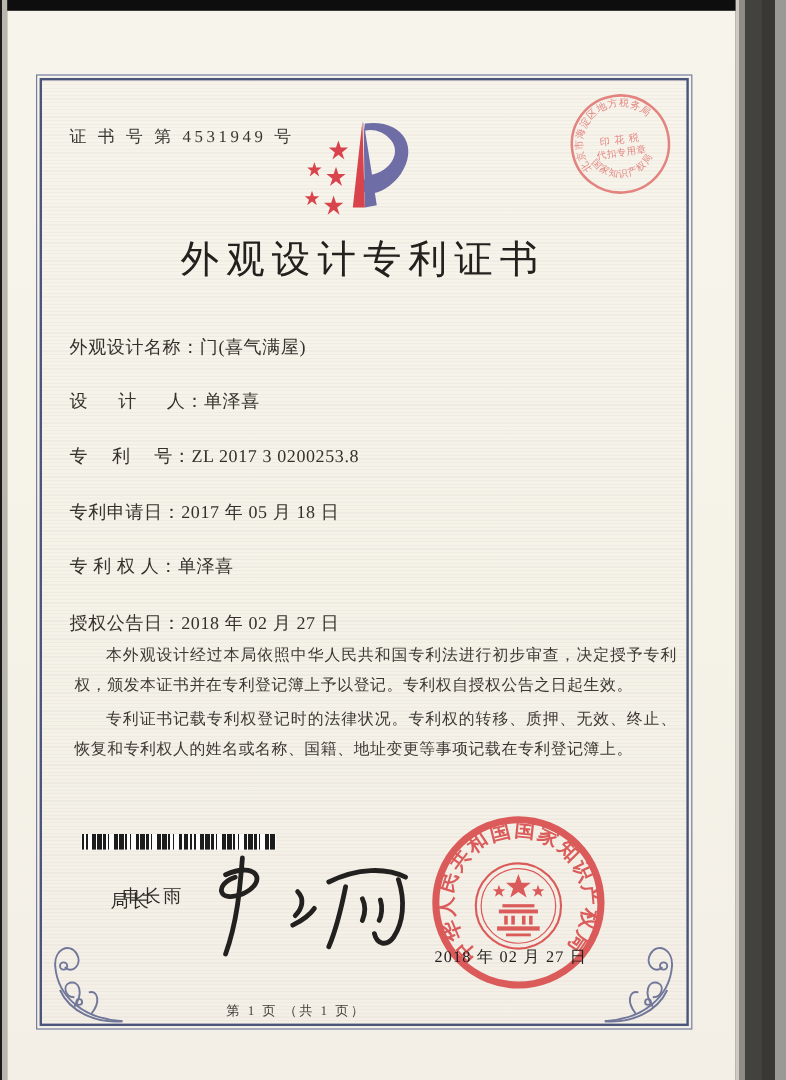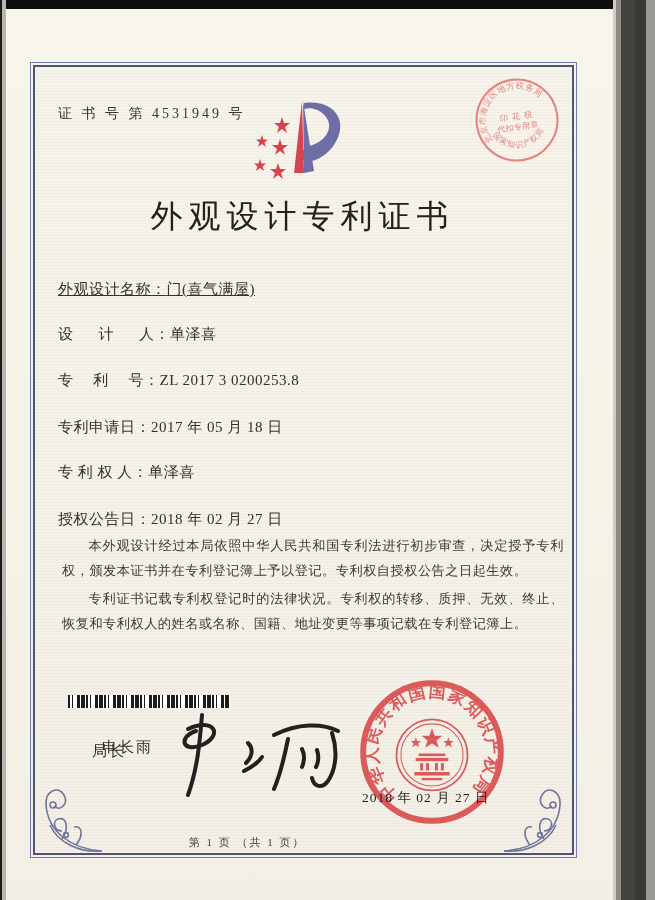--- a/index.html
+++ b/index.html
@@ -24,21 +24,21 @@
     position:absolute;inset:2px;border:2px solid #4b547b;
     background:repeating-linear-gradient(180deg,rgba(150,115,125,0.055) 0 1px,rgba(0,0,0,0) 1px 3px);
   }
   .cert-no{position:absolute;left:52px;top:96px;font-size:14px;letter-spacing:3px;color:#3a3530;}
   .logo{position:absolute;left:232px;top:78px;width:130px;height:108px;}
   .title{
     position:absolute;left:24px;top:186px;width:545px;text-align:center;
     font-size:32px;font-weight:normal;letter-spacing:6px;color:#23201d;
   }
   .field{position:absolute;left:52px;font-size:15px;color:#35302b;letter-spacing:0.5px;white-space:nowrap;}
-  .f0{top:271px;text-decoration:underline;} .f1{top:316px;font-family:Liberation Mono, monospace;} .f2{top:362px;text-align:right;} .f3{top:409px;} .f4{top:454px;} .f5{top:501px;}
+  .f0{top:271px;} .f1{top:316px;font-family:Liberation Mono, monospace;} .f2{top:362px;text-align:right;} .f3{top:409px;} .f4{top:454px;} .f5{top:501px;}
   .body-text{
     position:absolute;left:56px;top:524px;width:502px;
     font-size:13.2px;line-height:25px;color:#3d3833;text-align:justify;letter-spacing:0.5px;
   }
   .body-text p{margin:0 0 3px 0;text-indent:2em;}
   .barcode{
     position:absolute;left:62px;top:686px;width:162px;height:13px;background:#fff;
     background-image:repeating-linear-gradient(90deg,#1c1c1c 0 2px,#fdfdfd 2px 4px,#1c1c1c 4px 5px,#fdfdfd 5px 9px,#1c1c1c 9px 12px,#fdfdfd 12px 13px,#1c1c1c 13px 17px,#fdfdfd 17px 18px);
   }
   .director-label{position:absolute;left:86px;top:733px;font-size:15px;color:#2e2a26;letter-spacing:2px;font-family:"Liberation Sans","DejaVu Sans",sans-serif;}

